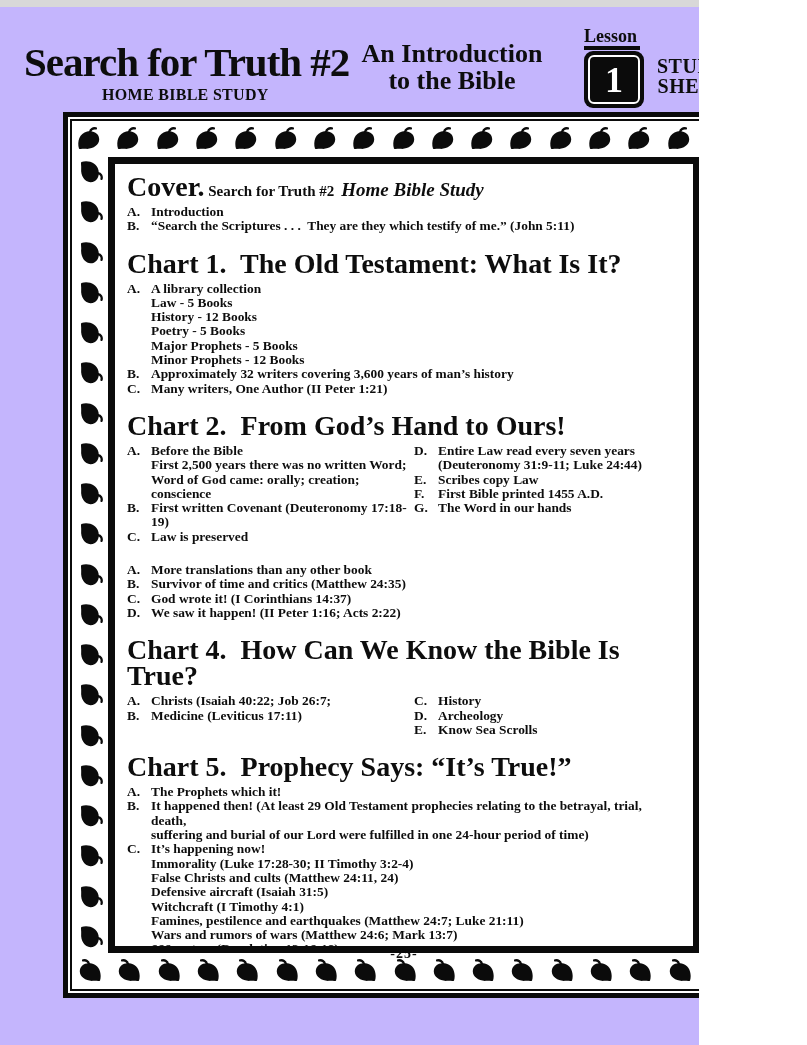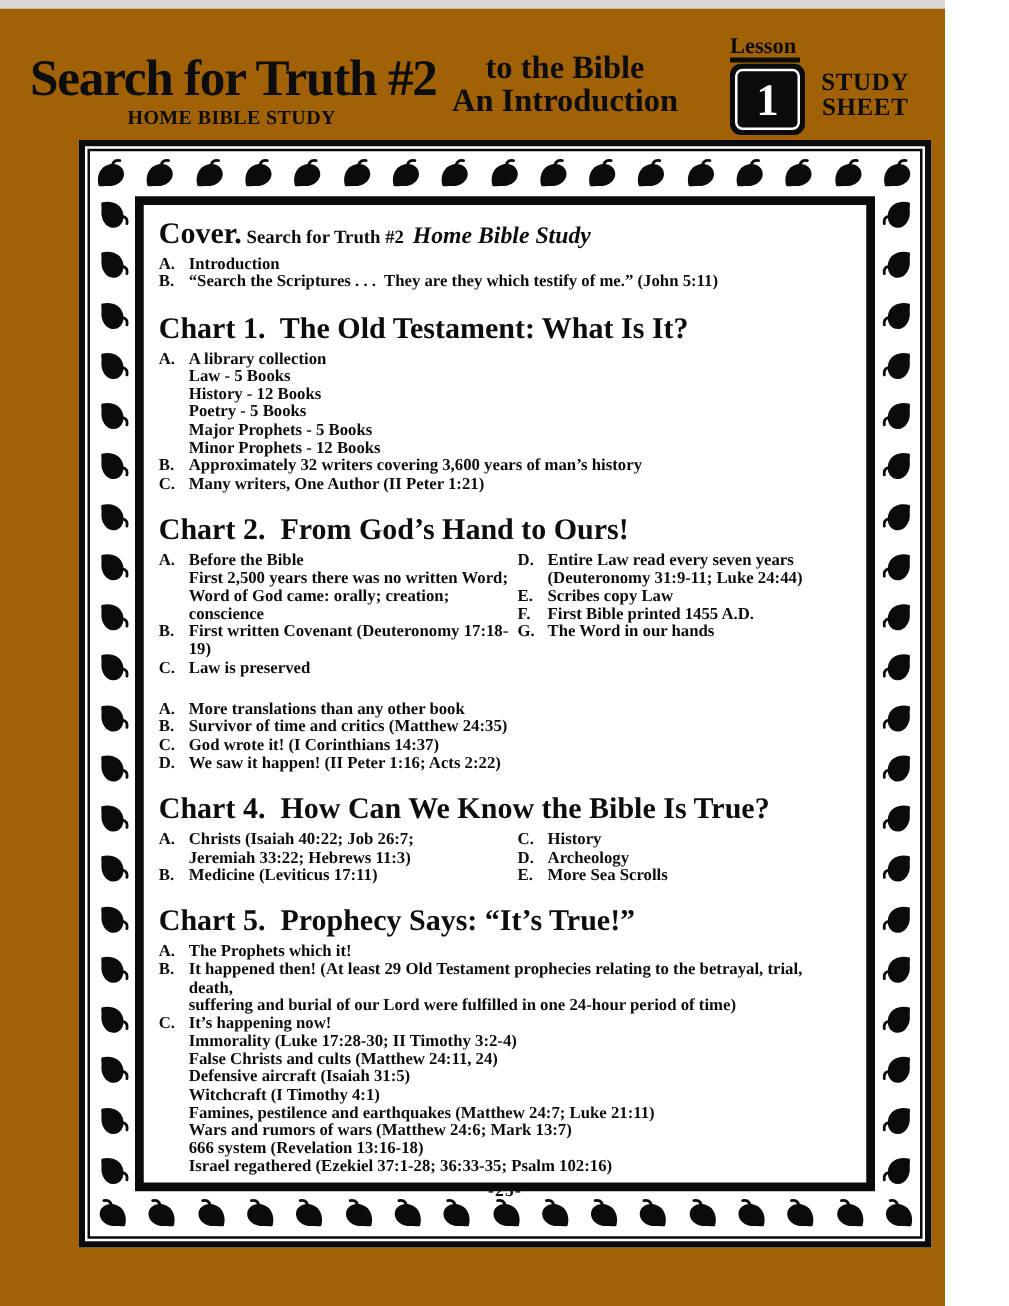--- a/index.html
+++ b/index.html
@@ -1,18 +1,18 @@
 <!DOCTYPE html>
 <html><head>
 <meta charset="utf-8">
 <style>
   html,body{margin:0;padding:0;}
   body{width:807px;height:1045px;background:#fff;color:#0d0d0d;
        font-family:"Liberation Serif","DejaVu Serif",serif;}
-  .page{position:relative;width:756px;height:1045px;overflow:hidden;background:#a16207;}
+  .page{position:relative;width:699px;height:1045px;overflow:hidden;background:#c4b5fd;}
   .scan-bar{position:absolute;top:0;left:0;right:0;height:7px;background:#d8d8d8;}
 
   
   .title{position:absolute;left:24px;top:38px;font-size:41px;font-weight:700;letter-spacing:-1px;white-space:nowrap;}
   .subtitle{position:absolute;left:346px;top:40px;width:212px;text-align:center;
             font-size:26px;font-weight:700;line-height:27px;}
   .hbs{position:absolute;left:102px;top:86px;font-size:16px;font-weight:700;letter-spacing:.3px;}
   .badge{position:absolute;left:584px;top:27px;}
   .lesson-label{display:inline-block;font-size:18px;font-weight:700;line-height:1;
                 border-bottom:4px solid #0b0b0b;padding:0 3px 1px 0;}
@@ -36,21 +36,21 @@
   .strip-bottom .leaf{transform:scaleX(-1);}
   .strip-left  .leaf{transform:rotate(90deg);}
   .strip-right .leaf{transform:rotate(-90deg) scaleX(-1);}
 
   
   .content{grid-area:2/2/3/3;border:7px solid #0b0b0b;box-sizing:border-box;
            padding:12px 14px 4px 12px;overflow:hidden;background:#fff;}
   .section{margin-bottom:19px;}
   .section:last-child{margin-bottom:0;}
   .sec-heading{font-weight:700;margin-bottom:3px;white-space:pre-wrap;line-height:22px;}
-  .h-large{font-size:24px;}
+  .h-large{font-size:28px;}
   .h-small{font-size:15px;}
   .h-italic{font-size:19px;font-style:italic;margin-left:7px;}
   .sec-cols{display:flex;}
   .col{flex:1 1 auto;min-width:0;}
   .col:first-child:not(:only-child){flex:0 0 52%;}
   .item{display:flex;font-size:13.4px;line-height:14.3px;font-weight:700;}
   .lab{flex:0 0 24px;}
   .item-lines{flex:1;white-space:pre-wrap;}
 
   .pagenum{position:absolute;top:946px;left:63px;width:682px;text-align:center;
@@ -58,22 +58,22 @@
 </style>
 </head>
 <body>
 
 <div class="page">
   <div class="scan-bar"></div>
 
   <div class="title">Search for Truth #2</div>
 
   <div class="subtitle">
+    <div>An Introduction</div>
     <div>to the Bible</div>
-    <div>An Introduction</div>
   </div>
 
   <div class="badge">
     <span class="lesson-label">Lesson</span>
     <div class="lesson-box">
       <div class="lesson-inner">1</div>
     </div>
   </div>
 
   <div class="study">
@@ -404,39 +404,39 @@
                 </div>
               </div>
             </div>
   </div>
           <div class="section">
     <div class="sec-heading"><span class="h-large">Chart 4.  How Can We Know the Bible Is True?</span></div>
     <div class="sec-cols">
               <div class="col">
                 <div class="item">
                   <span class="lab">A.</span>
-                  <div class="item-lines"><div class="line">Christs (Isaiah 40:22; Job 26:7;</div><div class="line">Jeremiah 33:22; Hebrews 11:3)</div></div>
+                  <div class="item-lines"><div class="line">Christs (Isaiah 40:22; Job 26:7;</div></div>
                 </div>
                 <div class="item">
                   <span class="lab">B.</span>
                   <div class="item-lines"><div class="line">Medicine (Leviticus 17:11)</div></div>
                 </div>
               </div>
               <div class="col">
                 <div class="item">
                   <span class="lab">C.</span>
                   <div class="item-lines"><div class="line">History</div></div>
                 </div>
                 <div class="item">
                   <span class="lab">D.</span>
                   <div class="item-lines"><div class="line">Archeology</div></div>
                 </div>
                 <div class="item">
                   <span class="lab">E.</span>
-                  <div class="item-lines"><div class="line">More Sea Scrolls</div></div>
+                  <div class="item-lines"><div class="line">Know Sea Scrolls</div></div>
                 </div>
               </div>
             </div>
   </div>
           <div class="section">
     <div class="sec-heading"><span class="h-large">Chart 5.  Prophecy Says: “It’s True!”</span></div>
     <div class="sec-cols">
               <div class="col">
                 <div class="item">
                   <span class="lab">A.</span>

